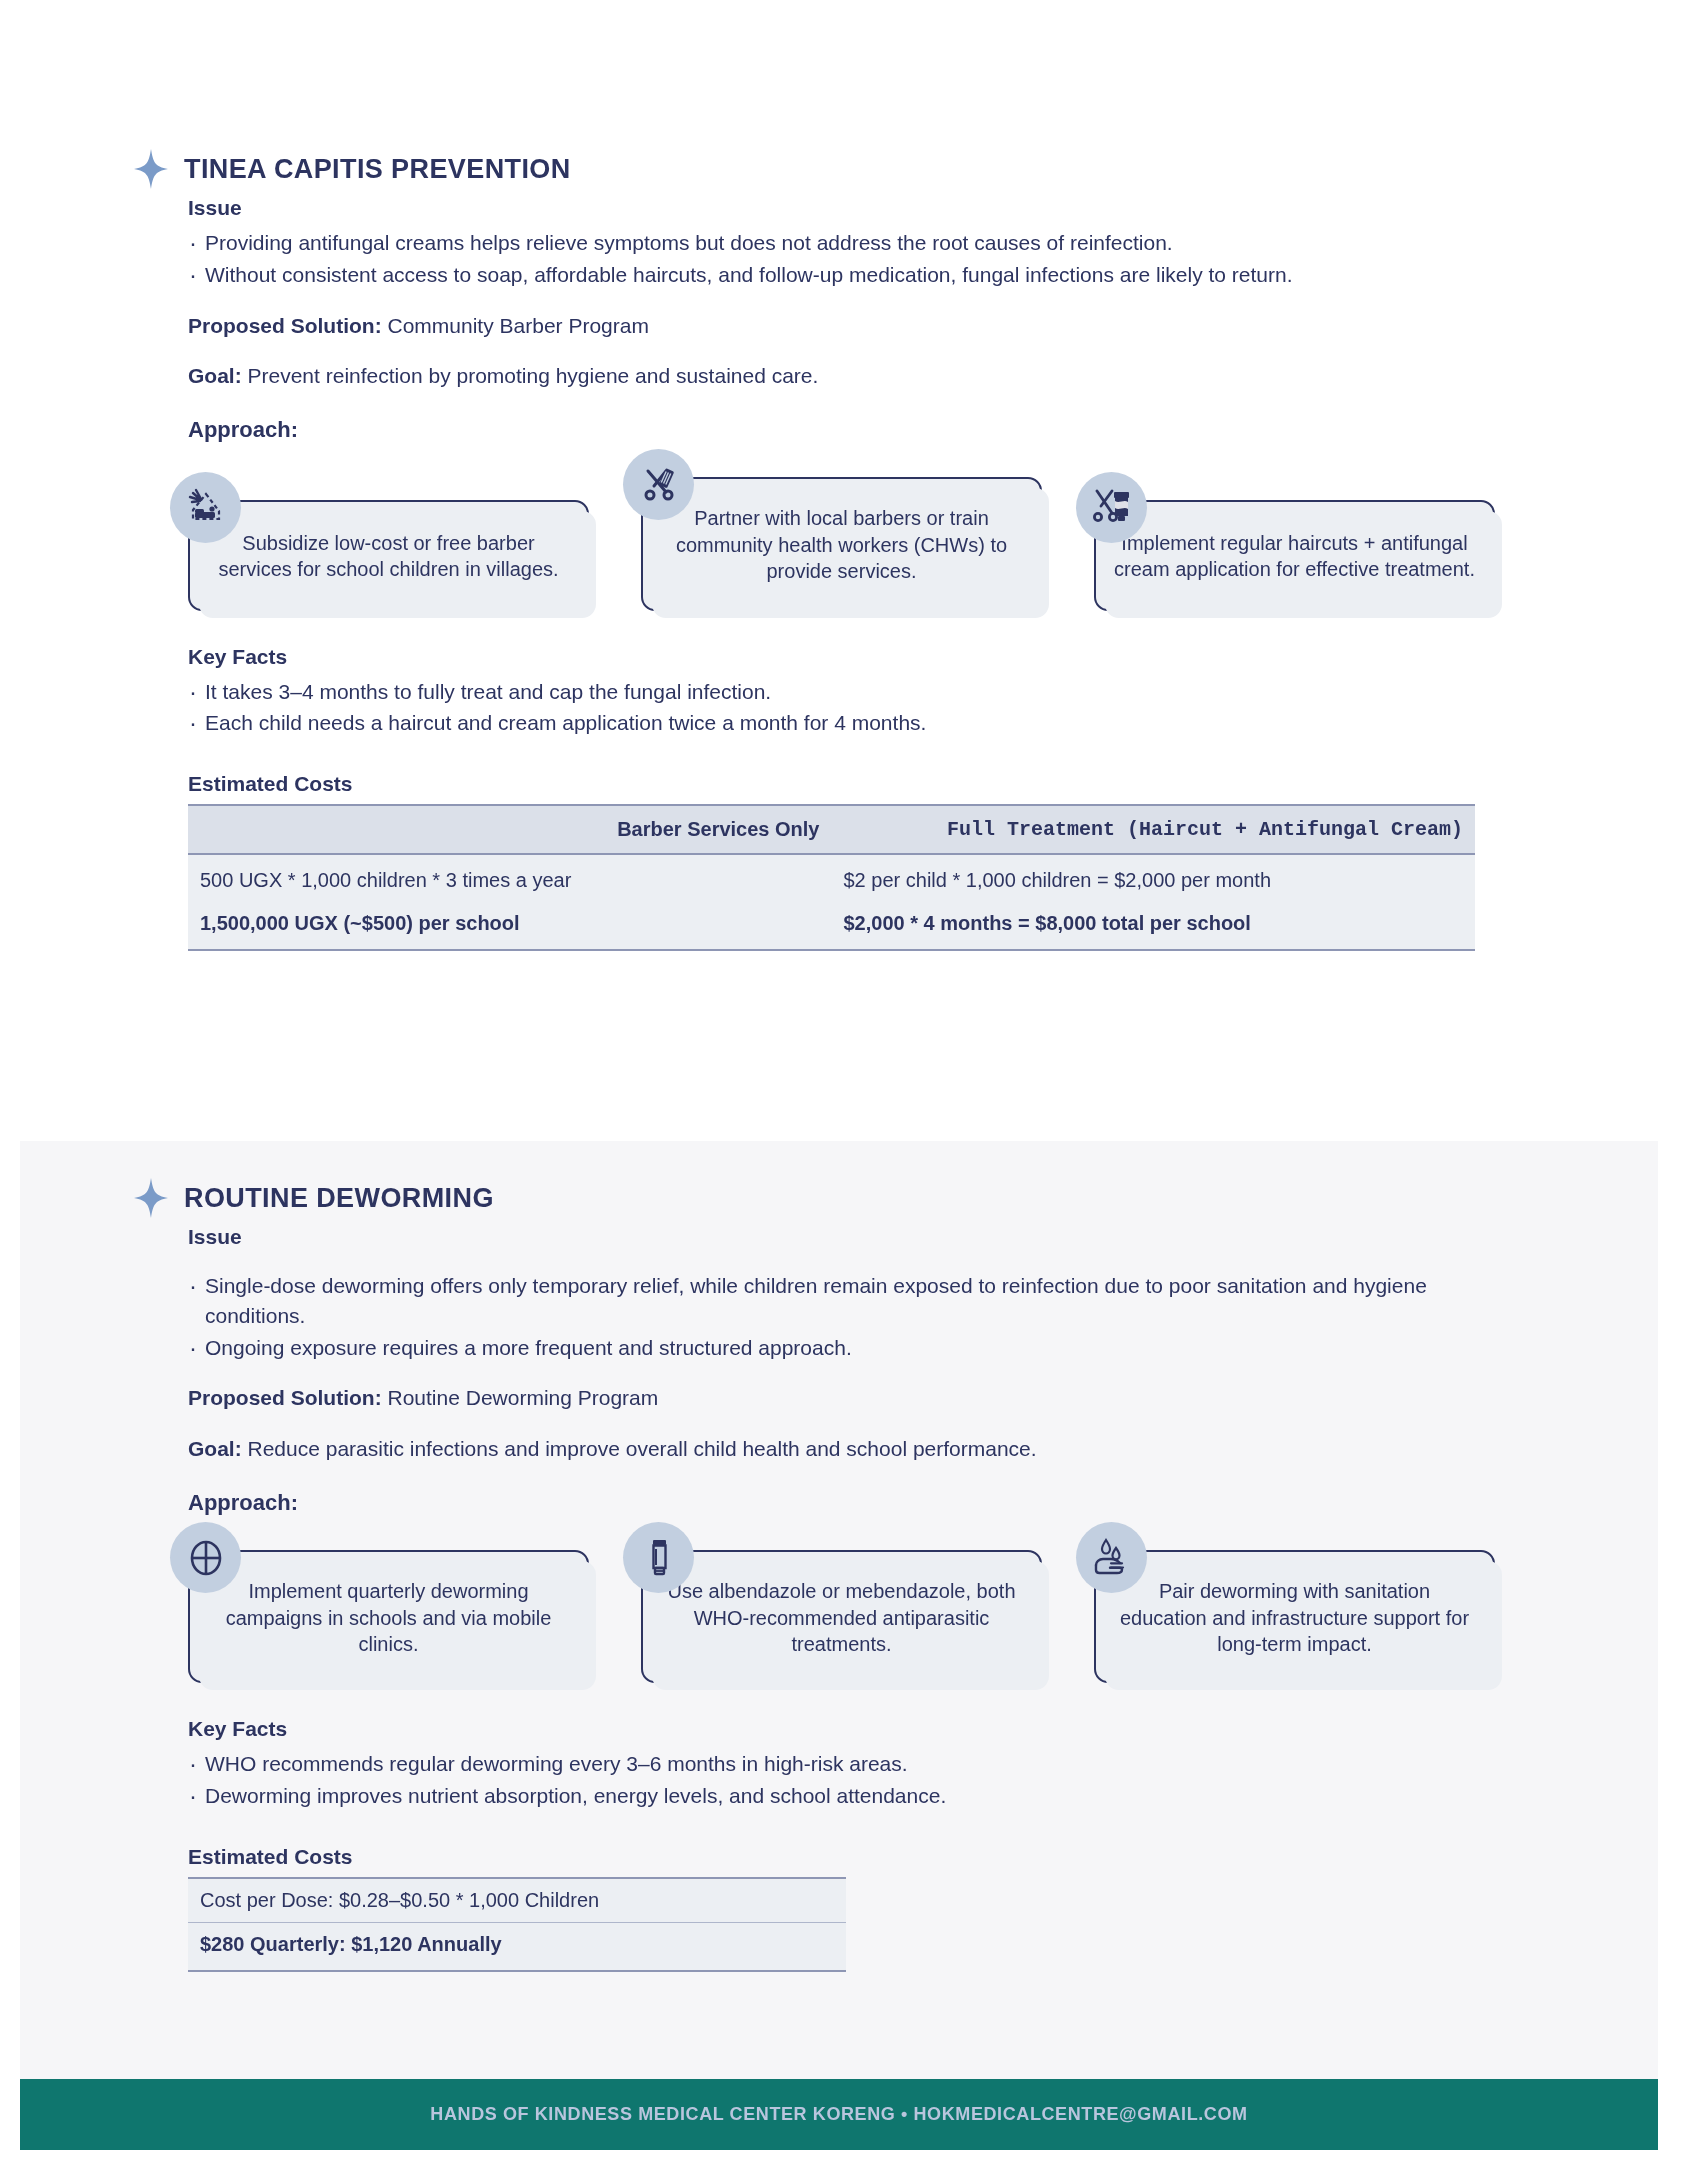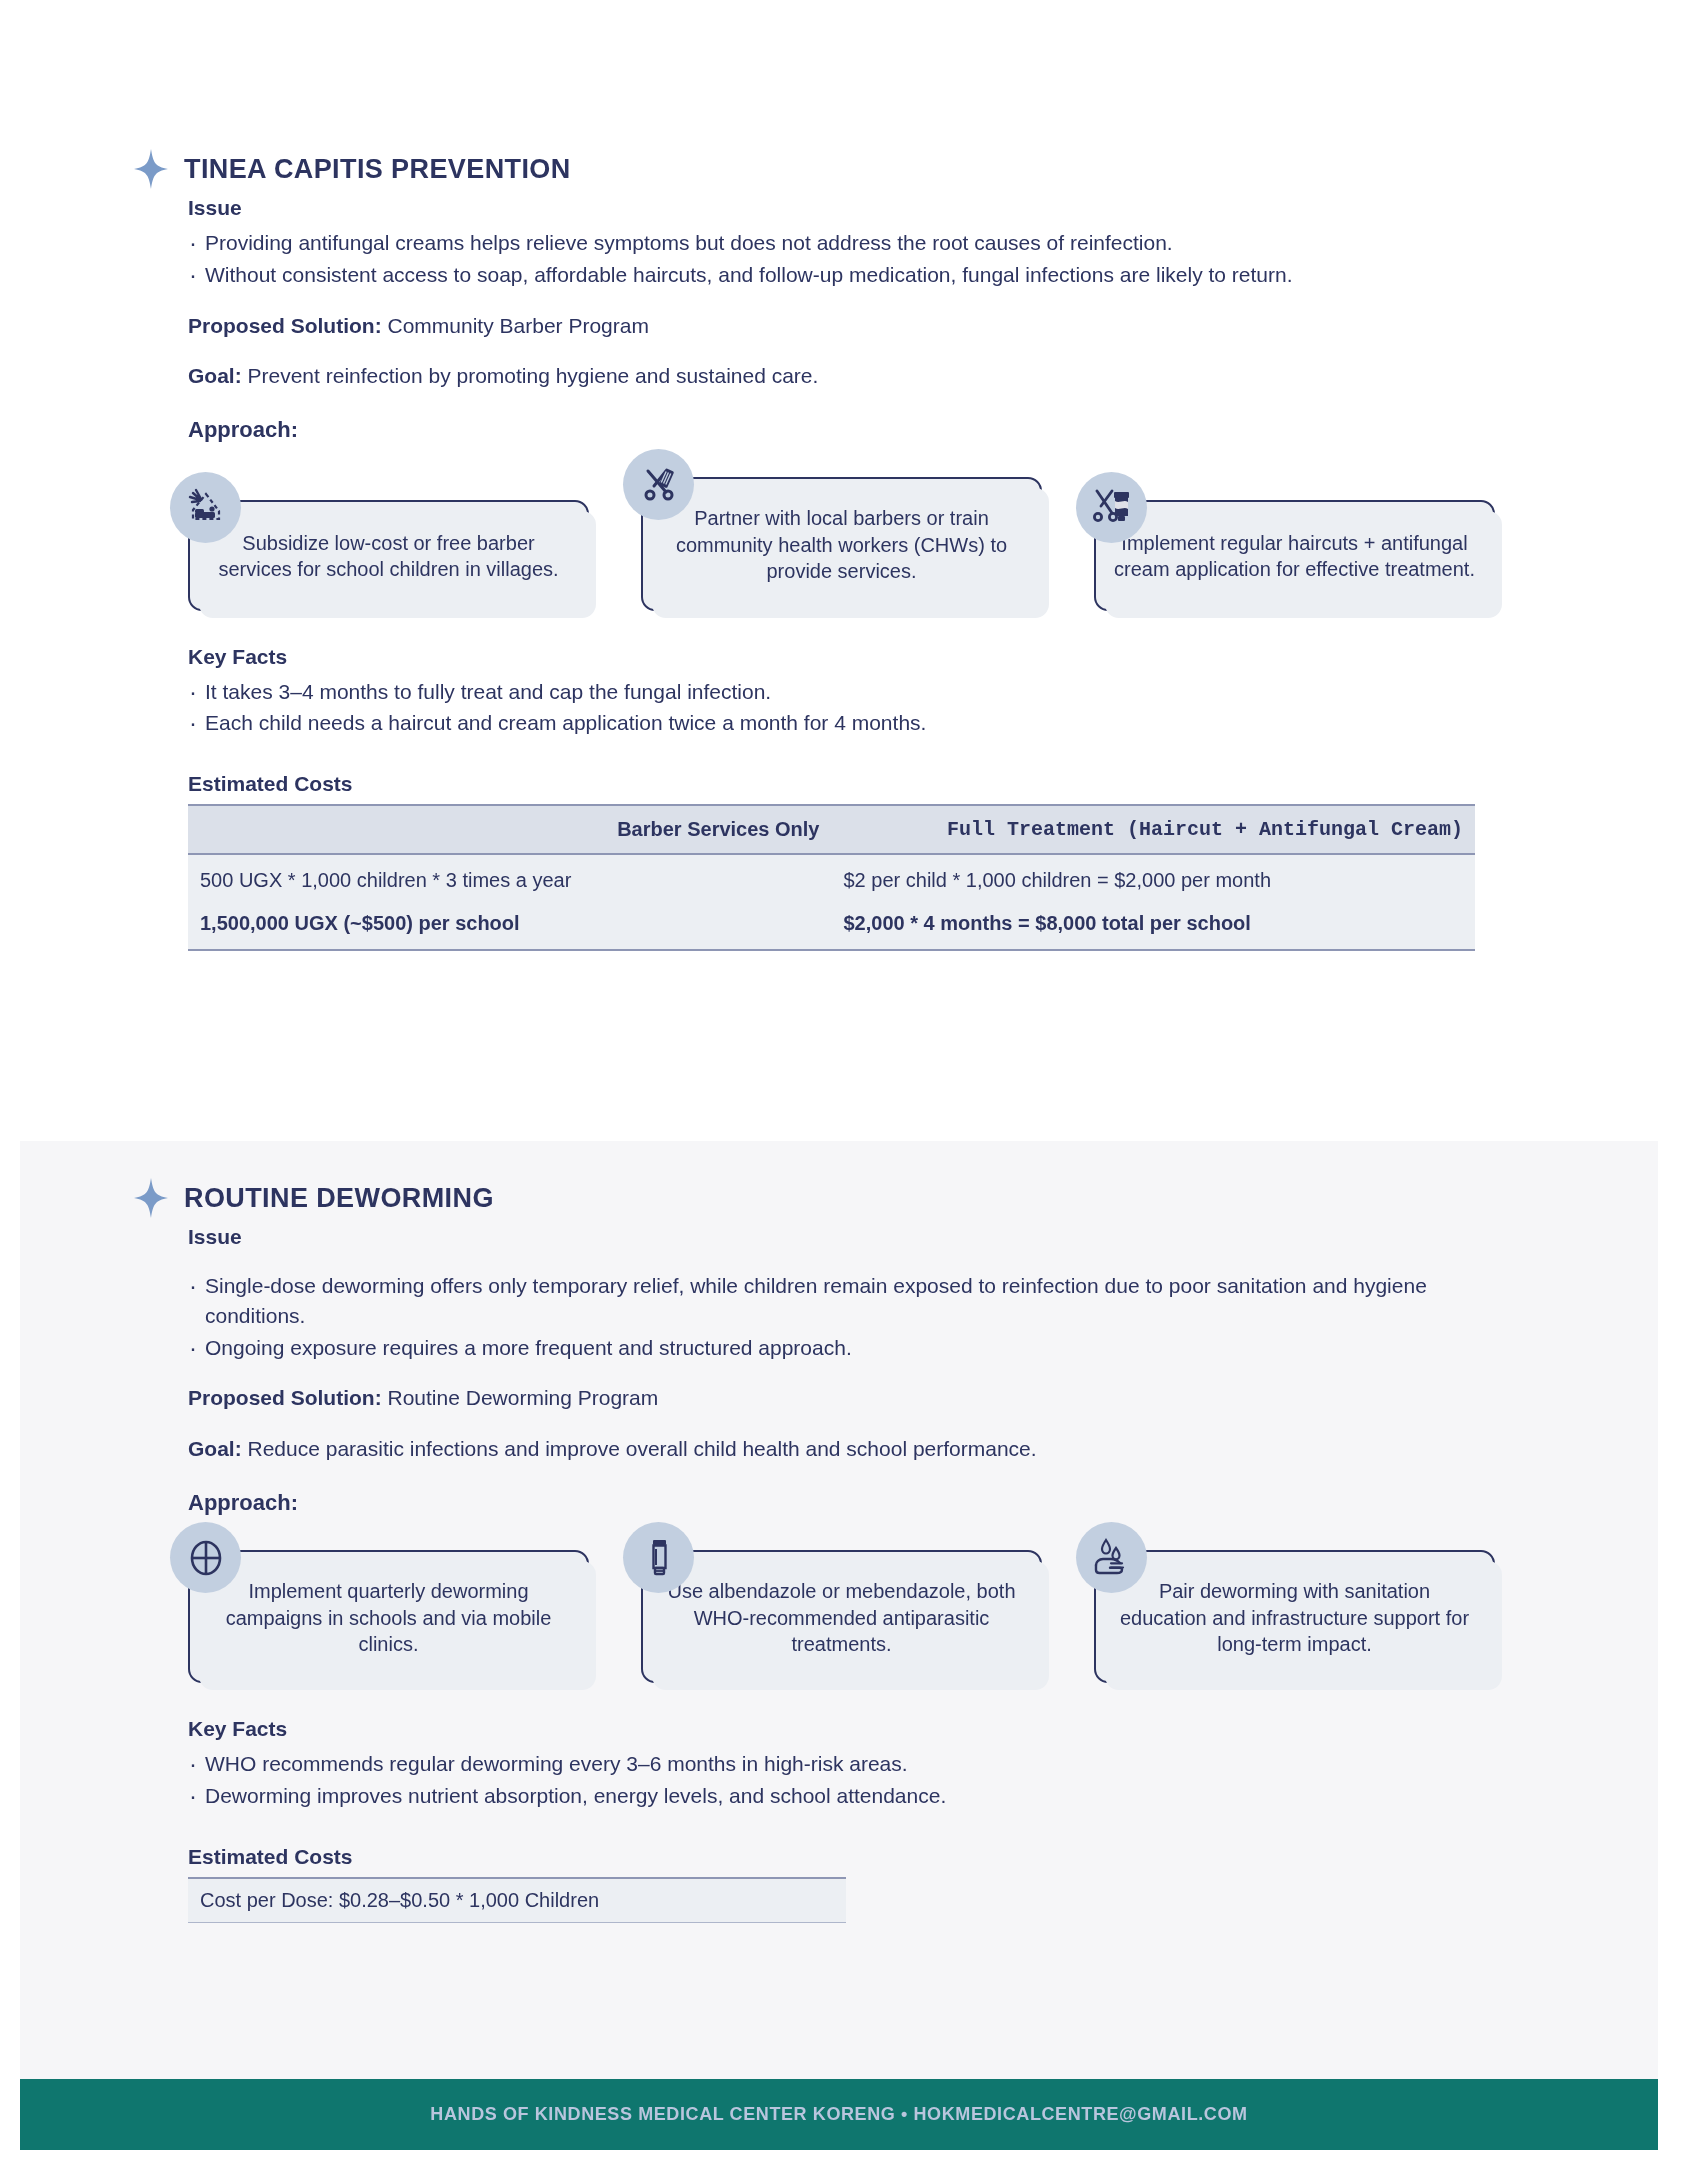--- a/index.html
+++ b/index.html
@@ -446,20 +446,23 @@
         <li>Deworming improves nutrient absorption, energy levels, and school attendance.</li>
       </ul>
 
       <div class="block-head">Estimated Costs</div>
 
       <table class="costs narrow">
         <tbody>
             <tr class="plain">
           <td>Cost per Dose: $0.28–$0.50 * 1,000 Children</td>
         </tr>
+        <tr class="total">
+          <td>$280 Quarterly: $1,120 Annually</td>
+        </tr>
       </tbody>
         </table>
 
     </div>
   </div>
 
   <div class="footer">
     <div class="footer-text">HANDS OF KINDNESS MEDICAL CENTER KORENG  •  HOKMEDICALCENTRE@GMAIL.COM</div>
   </div>
 

